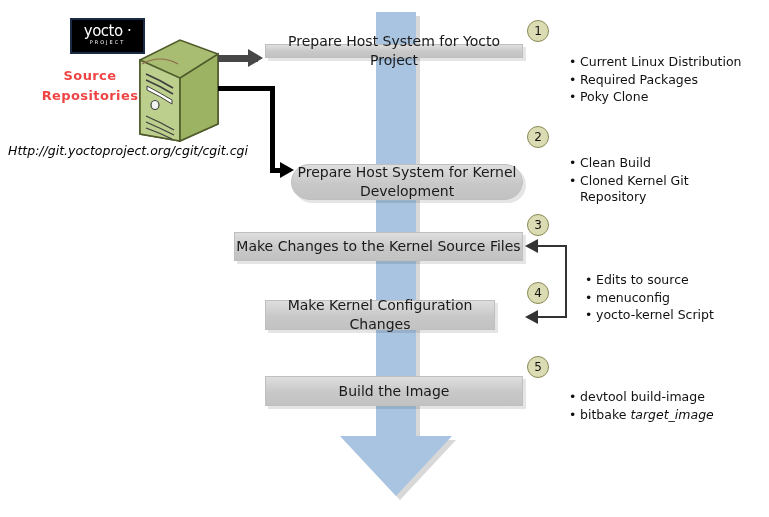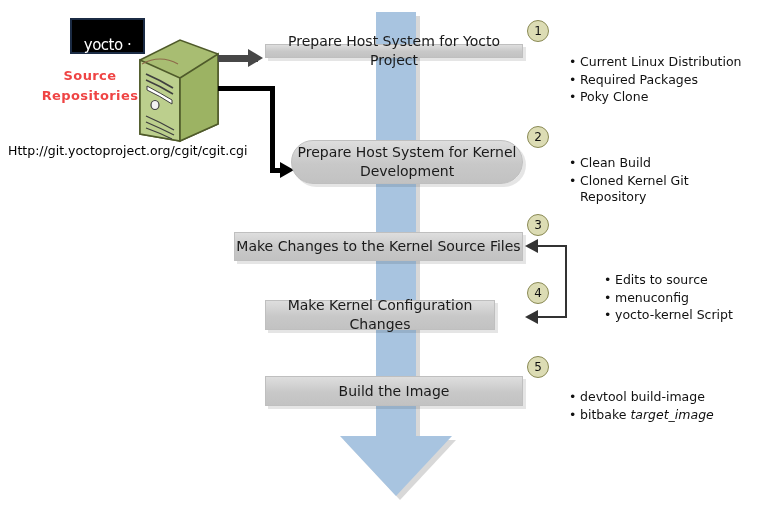--- a/index.html
+++ b/index.html
@@ -64,21 +64,21 @@
     height: 36px;
     background: #000000;
     border: 2px solid #1b2b44;
     box-sizing: border-box;
     color: #ffffff;
     text-align: center;
   }
   .logo-main {
     font-size: 15px;
     line-height: 16px;
-    padding-top: 17px;
+    padding-top: 3px;
     letter-spacing: -0.5px;
     font-weight: 400;
   }
   .logo-sub {
     font-size: 5px;
     letter-spacing: 2px;
     line-height: 7px;
   }
 
   
@@ -94,20 +94,21 @@
     line-height: 20px;
     letter-spacing: 0.4px;
   }
   .src-url {
     position: absolute;
     left: 8px;
     top: 143px;
     font-size: 12.5px;
     color: #000000;
     white-space: nowrap;
+    font-style: italic;
   }
 
   
   .server {
     position: absolute;
     left: 136px;
     top: 38px;
     width: 86px;
     height: 105px;
   }
@@ -121,21 +122,21 @@
     box-shadow: 3px 3px 0 rgba(0,0,0,0.10);
     color: #1a1a1a;
     font-size: 14px;
     display: flex;
     align-items: center;
     justify-content: center;
     text-align: center;
     line-height: 19px;
   }
   #box1 { left: 265px; top: 44px;  width: 258px; height: 14px; }
-  #box2 { left: 291px; top: 140px; width: 232px; height: 44px; border-radius: 22px; }
+  #box2 { left: 291px; top: 164px; width: 232px; height: 36px; border-radius: 22px; }
   #box3 { left: 234px; top: 232px; width: 289px; height: 29px; }
   #box4 { left: 265px; top: 300px; width: 230px; height: 30px; }
   #box5 { left: 265px; top: 376px; width: 258px; height: 30px; }
 
   
   .badge {
     position: absolute;
     width: 22px;
     height: 22px;
     border-radius: 50%;
@@ -173,21 +174,21 @@
     white-space: pre-line;
   }
   .notes li:before {
     content: "\2022";
     position: absolute;
     left: -11px;
     top: 0;
   }
   #notes1 { left: 551px; top: 38px;  width: 215px; }
   #notes2 { left: 551px; top: 139px; width: 215px; }
-  #notes3 { left: 586px; top: 256px; width: 180px; }
+  #notes3 { left: 567px; top: 256px; width: 180px; }
   #notes5 { left: 551px; top: 373px; width: 215px; }
   .ital { font-style: italic; }
 
   
   .ln { position: absolute; background: #000000; }
   .ln-gray { position: absolute; background: #474747; }
 
   .tri-right-gray {
     position: absolute;
     width: 0; height: 0;

